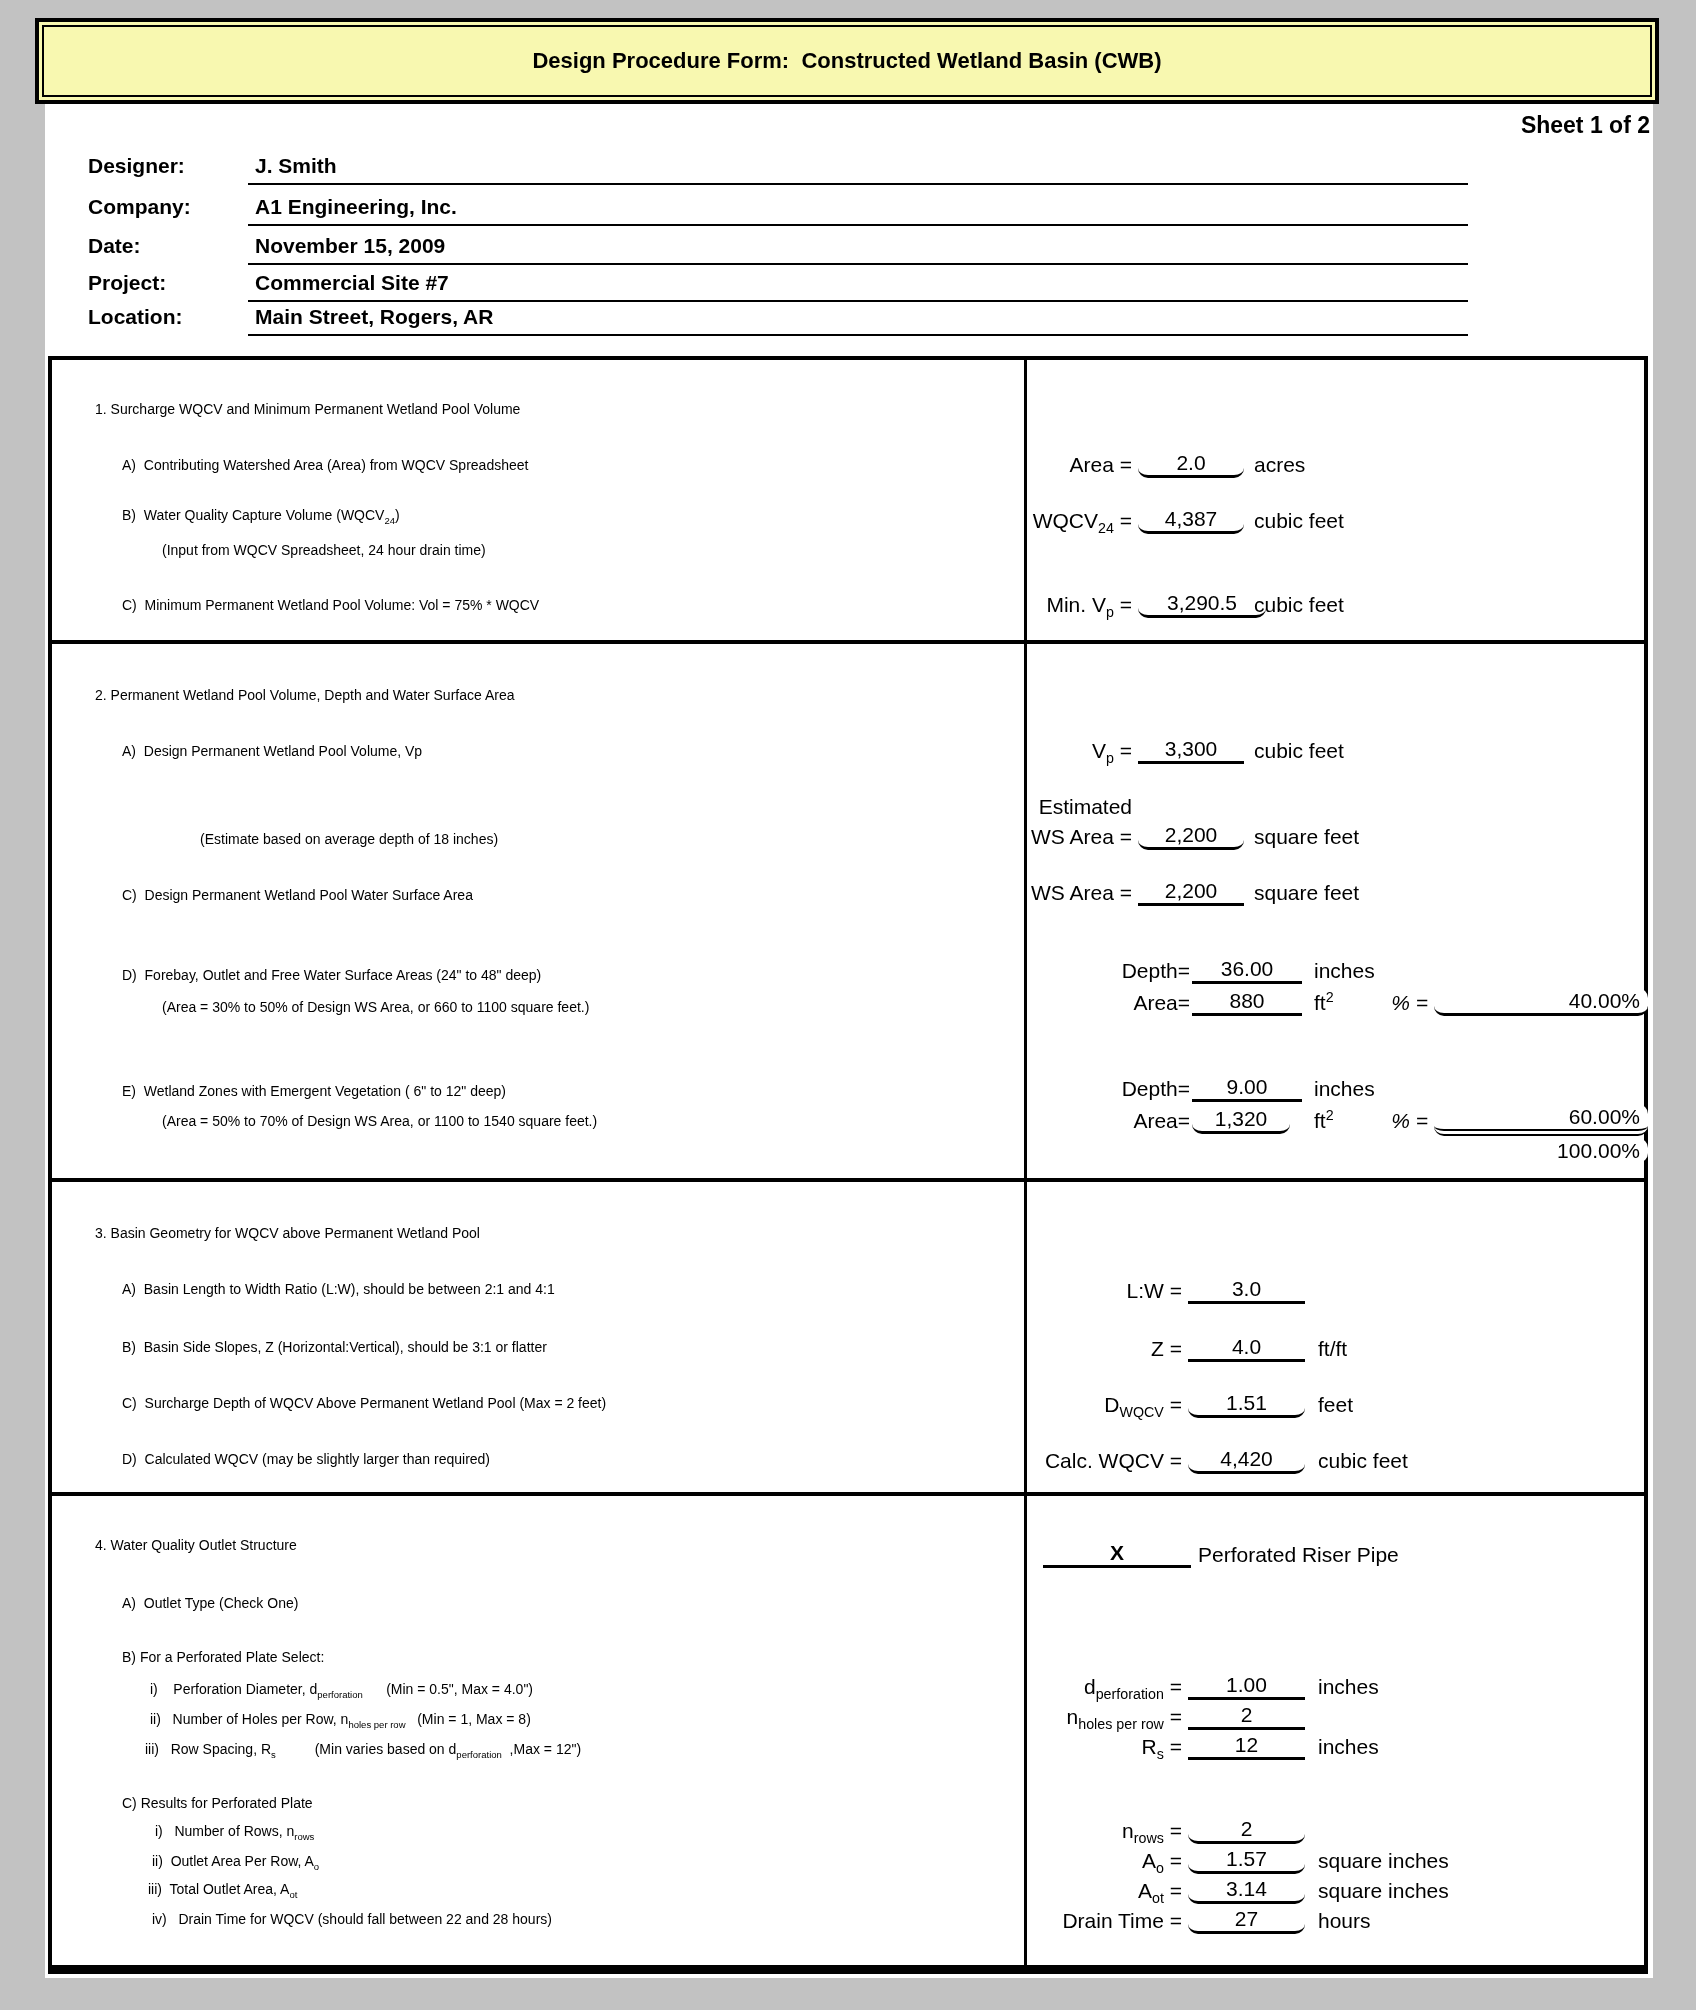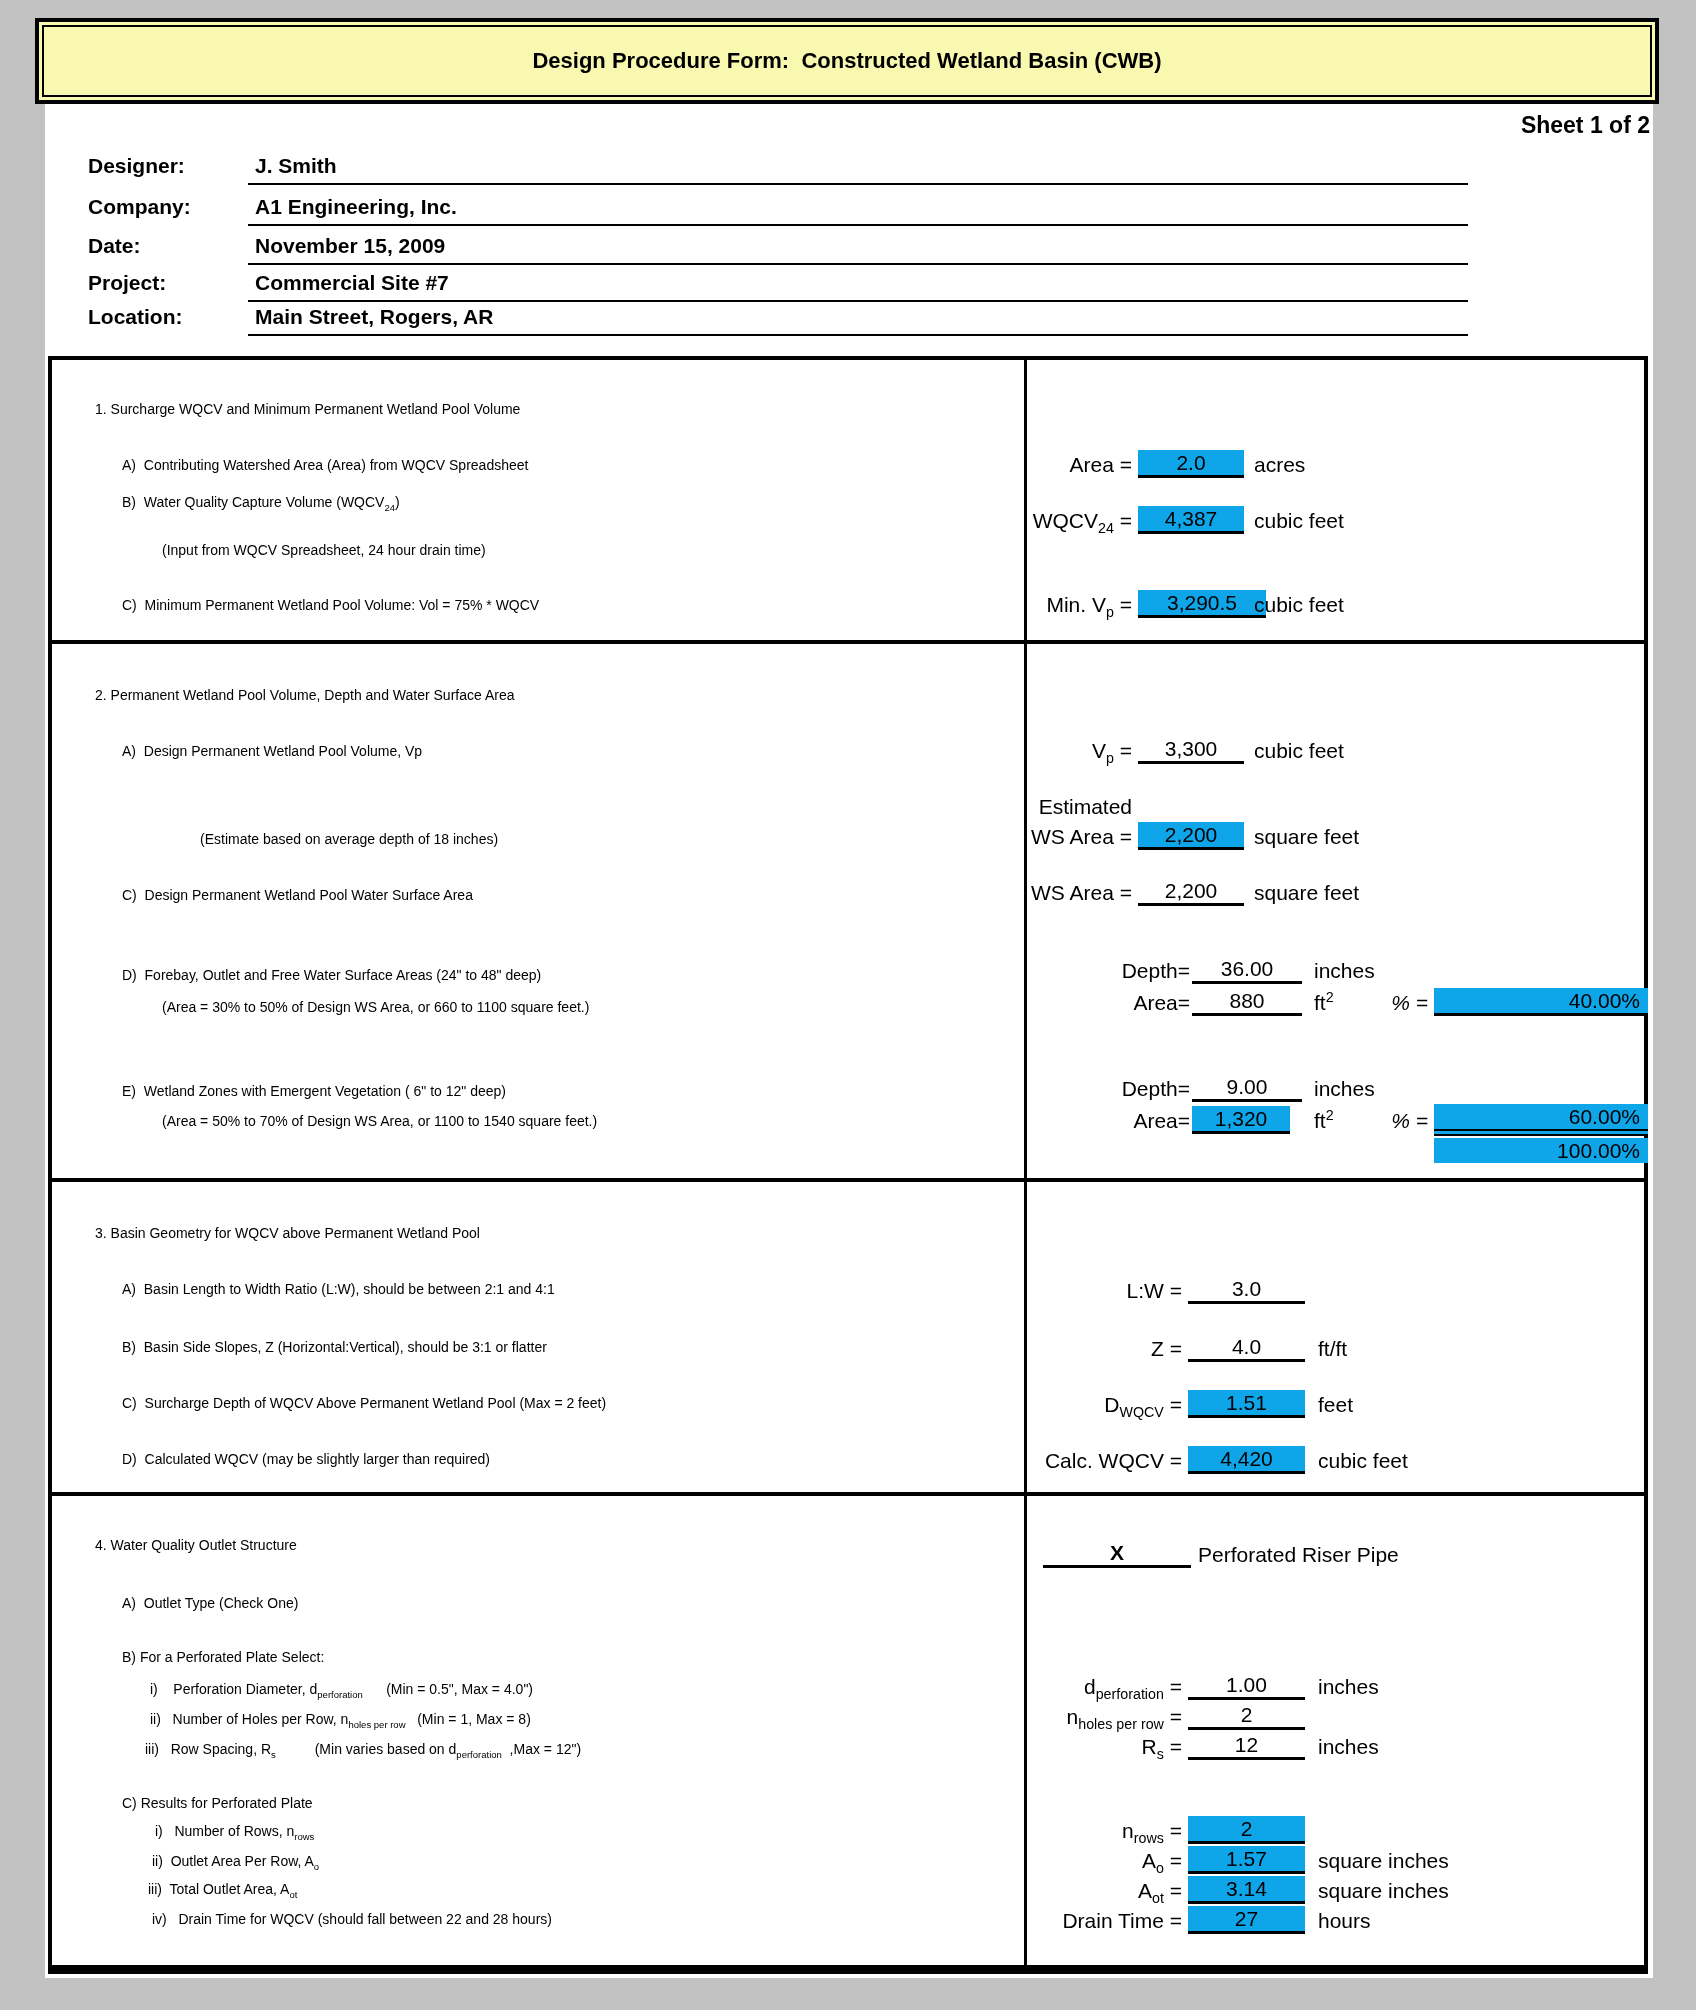--- a/index.html
+++ b/index.html
@@ -23,21 +23,21 @@
   .lt{position:absolute;font-size:14px;color:#000;white-space:pre;line-height:26px;}
   .lt i,.rlab i,.runits i{font-style:normal;}
   sub{font-size:68%;line-height:0;}
   sup{font-size:68%;line-height:0;}
   
   .rlab{position:absolute;right:564px;font-size:21px;text-align:center;white-space:pre;line-height:26px;}
   .rlab2{right:514px;}
   .rlab3{right:506px;}
   .plab{position:absolute;right:268px;font-size:21px;white-space:pre;line-height:26px;}
   .cell{position:absolute;height:25px;line-height:25px;font-size:21px;text-align:center;border-bottom:3px solid #000;box-sizing:content-box;}
-  .green{background:#0ea5e9;}
+  .green{background:#ffffff;border-radius:10px;}
   .pcell{text-align:right;padding-right:8px;}
   .dbl{border-bottom:7px double #000;}
   .nob{border-bottom:none;}
   .runits{position:absolute;font-size:21px;white-space:pre;line-height:26px;}
   .xmark{font-weight:bold;}
 </style>
 </head>
 <body>
 
 <div class="canvas">
@@ -72,21 +72,21 @@
   <div class="fline" style="top:334px"></div>
 
   <div class="main-box"></div>
   <div class="vdiv"></div>
   <div class="hdiv" style="top:640px"></div>
   <div class="hdiv" style="top:1178px"></div>
   <div class="hdiv" style="top:1492px"></div>
 
   <span class="lt" style="left:95px;top:396px">1. Surcharge WQCV and Minimum Permanent Wetland Pool Volume</span>
   <span class="lt" style="left:122px;top:452px">A)  Contributing Watershed Area (Area) from WQCV Spreadsheet</span>
-  <span class="lt" style="left:122px;top:489px"><i>B)  Water Quality Capture Volume (WQCV</i><sub>24</sub><i>)</i></span>
+  <span class="lt" style="left:122px;top:502px"><i>B)  Water Quality Capture Volume (WQCV</i><sub>24</sub><i>)</i></span>
   <span class="lt" style="left:162px;top:537px">(Input from WQCV Spreadsheet, 24 hour drain time)</span>
   <span class="lt" style="left:122px;top:592px">C)  Minimum Permanent Wetland Pool Volume: Vol = 75% * WQCV</span>
 
   <span class="rlab" style="top:452px"><i>Area =</i></span>
   <span class="cell green" style="left:1138px;top:450px;width:106px">2.0</span>
   <span class="runits" style="left:1254px;top:452px"><i>acres</i></span>
 
   <span class="rlab" style="top:508px"><i>WQCV</i><sub>24</sub><i> =</i></span>
   <span class="cell green" style="left:1138px;top:506px;width:106px">4,387</span>
   <span class="runits" style="left:1254px;top:508px"><i>cubic feet</i></span>

